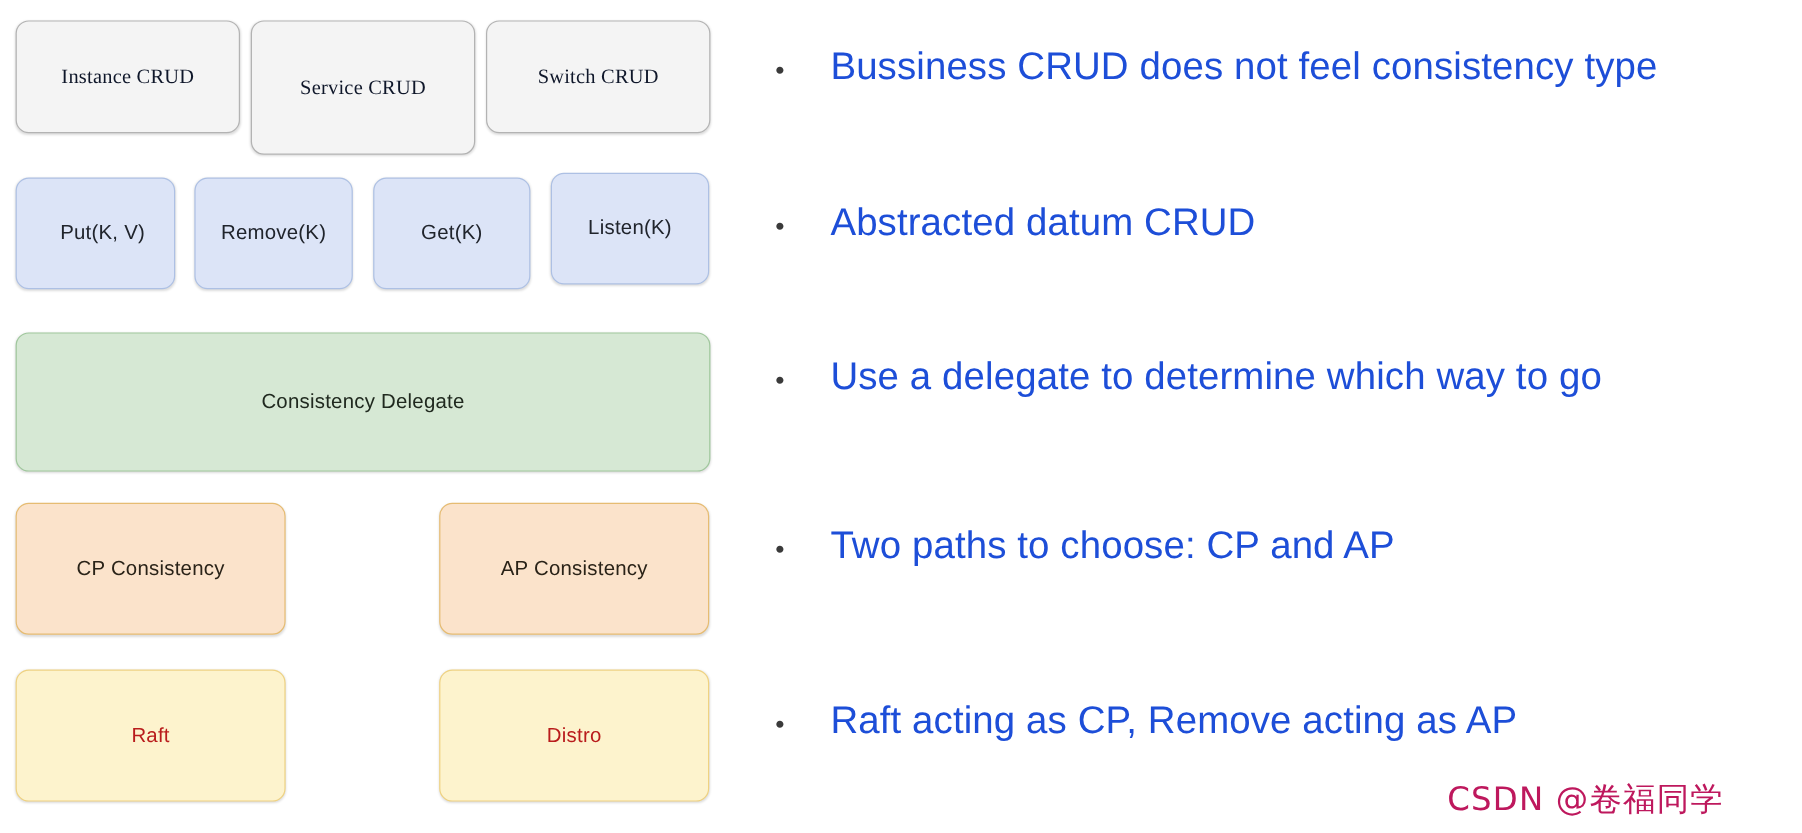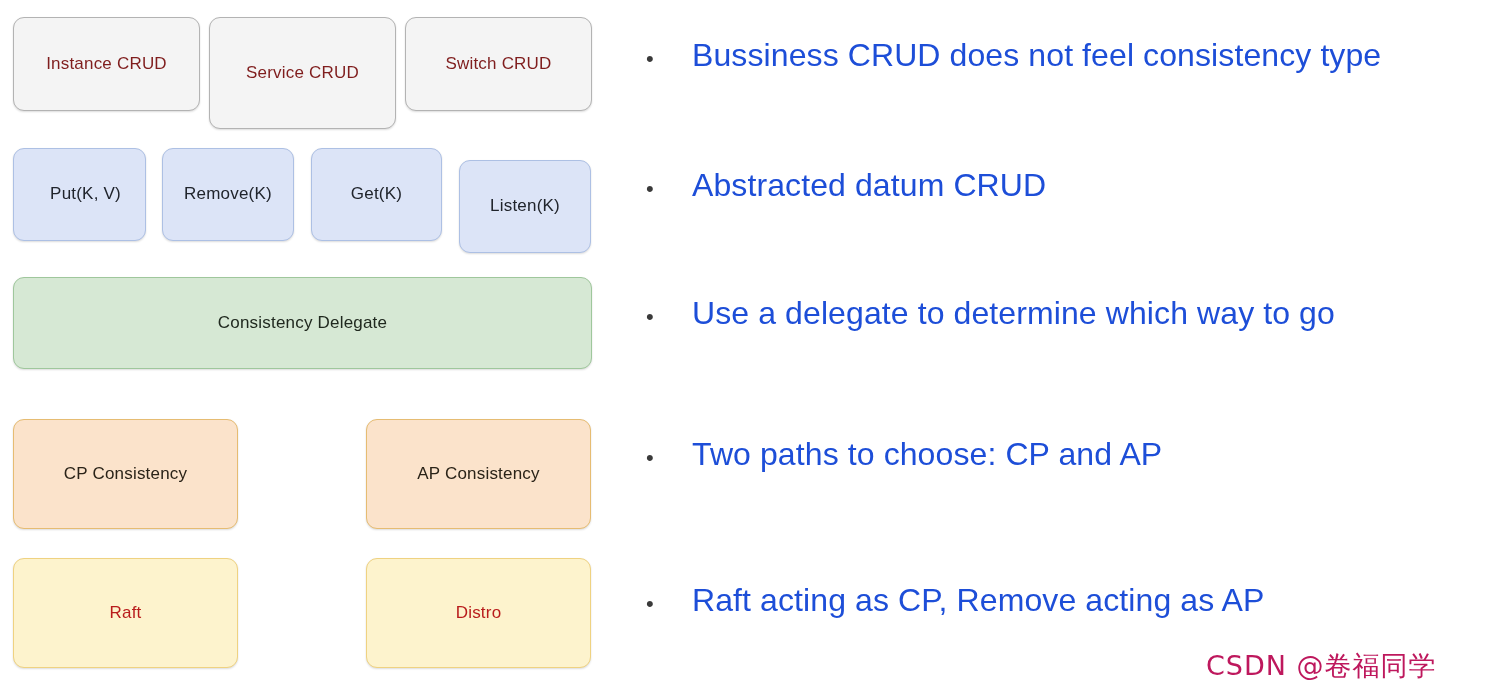--- a/index.html
+++ b/index.html
@@ -29,21 +29,22 @@
     border-radius: 11px;
     font-size: 17px;
     letter-spacing: 0.2px;
     color: #222222;
     line-height: 1.2;
     box-shadow: 0 1px 2px rgba(0,0,0,0.14);
   }
   .box.gray {
     background: #f4f4f4;
     border: 1px solid #b3b3b3;
-    color: #7f1d1d;
+    color: #0f172a;
+    font-family: Liberation Serif, serif;
   }
   .box.blue {
     background: #dce4f7;
     border: 1px solid #adc0e4;
     color: #20242c;
   }
   .box.green {
     background: #d6e8d4;
     border: 1px solid #9fc79c;
     color: #20291f;
@@ -130,24 +131,24 @@
       </div>
       <div class="box blue" style="left: 13px; top: 148px; width: 133px; height: 93px; padding-left: 12px;">
         <span>Put(K, V)</span>
       </div>
       <div class="box blue" style="left: 162px; top: 148px; width: 132px; height: 93px;">
         <span>Remove(K)</span>
       </div>
       <div class="box blue" style="left: 311px; top: 148px; width: 131px; height: 93px;">
         <span>Get(K)</span>
       </div>
-      <div class="box blue" style="left: 459px; top: 160px; width: 132px; height: 93px;">
+      <div class="box blue" style="left: 459px; top: 144px; width: 132px; height: 93px;">
         <span>Listen(K)</span>
       </div>
-      <div class="box green" style="left: 13px; top: 277px; width: 579px; height: 92px;">
+      <div class="box green" style="left: 13px; top: 277px; width: 579px; height: 116px;">
         <span>Consistency Delegate</span>
       </div>
       <div class="box orange" style="left: 13px; top: 419px; width: 225px; height: 110px;">
         <span>CP Consistency</span>
       </div>
       <div class="box orange" style="left: 366px; top: 419px; width: 225px; height: 110px;">
         <span>AP Consistency</span>
       </div>
       <div class="box yellow" style="left: 13px; top: 558px; width: 225px; height: 110px;">
         <span>Raft</span>

